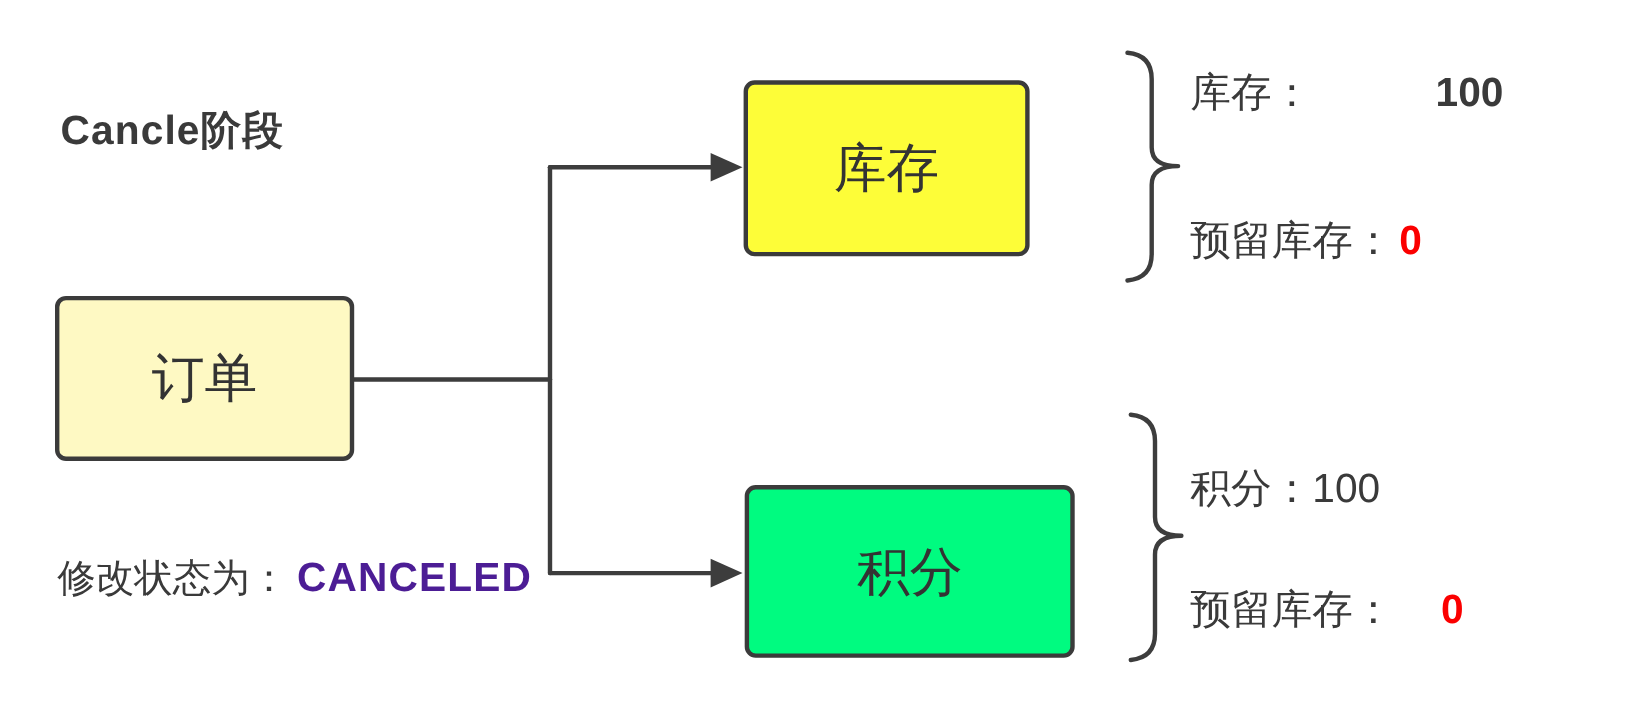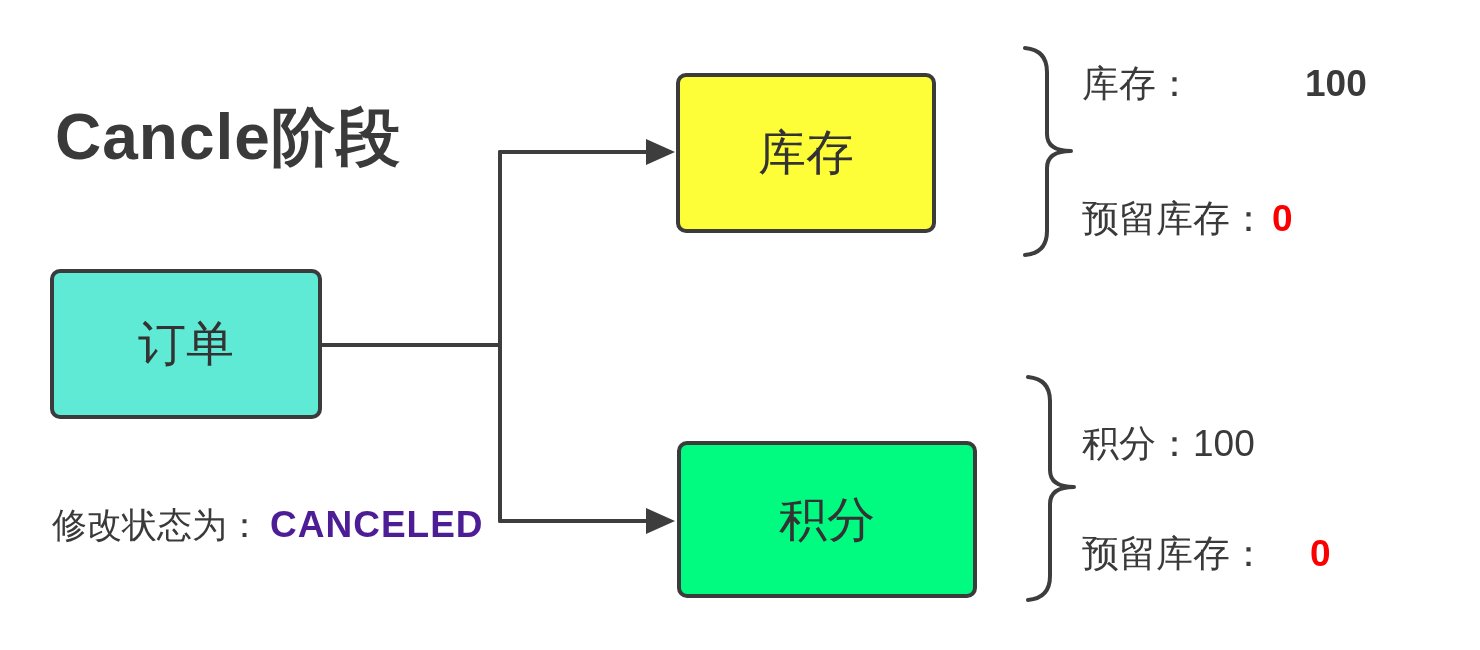--- a/index.html
+++ b/index.html
@@ -6,21 +6,21 @@
   .canvas{
     position:relative;
     width:1480px;height:650px;
     background:#ffffff;
     overflow:hidden;
     font-family:"Liberation Sans","DejaVu Sans",sans-serif;
     color:#3a3a3a;
   }
   .diagram-title{
     position:absolute;left:55px;top:94px;
-    font-size:64px;font-weight:bold;color:#3a3a3a;
+    font-size:37px;font-weight:bold;color:#3a3a3a;
     letter-spacing:1px;white-space:nowrap;
   }
   .node{
     position:absolute;
     border:4px solid #3b3b3b;border-radius:10px;
     display:flex;align-items:center;justify-content:center;
     font-size:48px;color:#333333;
     box-sizing:border-box;white-space:nowrap;
   }
   .node-order{left:50px;top:269px;width:272px;height:150px;}
@@ -68,21 +68,21 @@
     <polygon points="646,139 675,152 646,165" fill="#3d3d3d" stroke="none"></polygon>
 
     <path d="M500,521 H646"></path>
     <polygon points="646,508 675,521 646,534" fill="#3d3d3d" stroke="none"></polygon>
 
     <path d="M1025,48 Q1047,50 1047,72 L1047,134 Q1047,151 1071,151 Q1047,151 1047,168 L1047,231 Q1047,253 1025,255"></path>
 
     <path d="M1028,377 Q1050,379 1050,401 L1050,470 Q1050,487 1074,487 Q1050,487 1050,504 L1050,576 Q1050,598 1028,600"></path>
   </svg>
 
-  <div class="node node-order" style="background: #5eead4;">
+  <div class="node node-order" style="background: #fef9c3;">
     <span>订单</span>
   </div>
 
   <div class="node node-inventory" style="background: rgb(253, 253, 56);">
     <span>库存</span>
   </div>
 
   <div class="node node-points" style="background: rgb(0, 251, 128);">
     <span>积分</span>
   </div>

